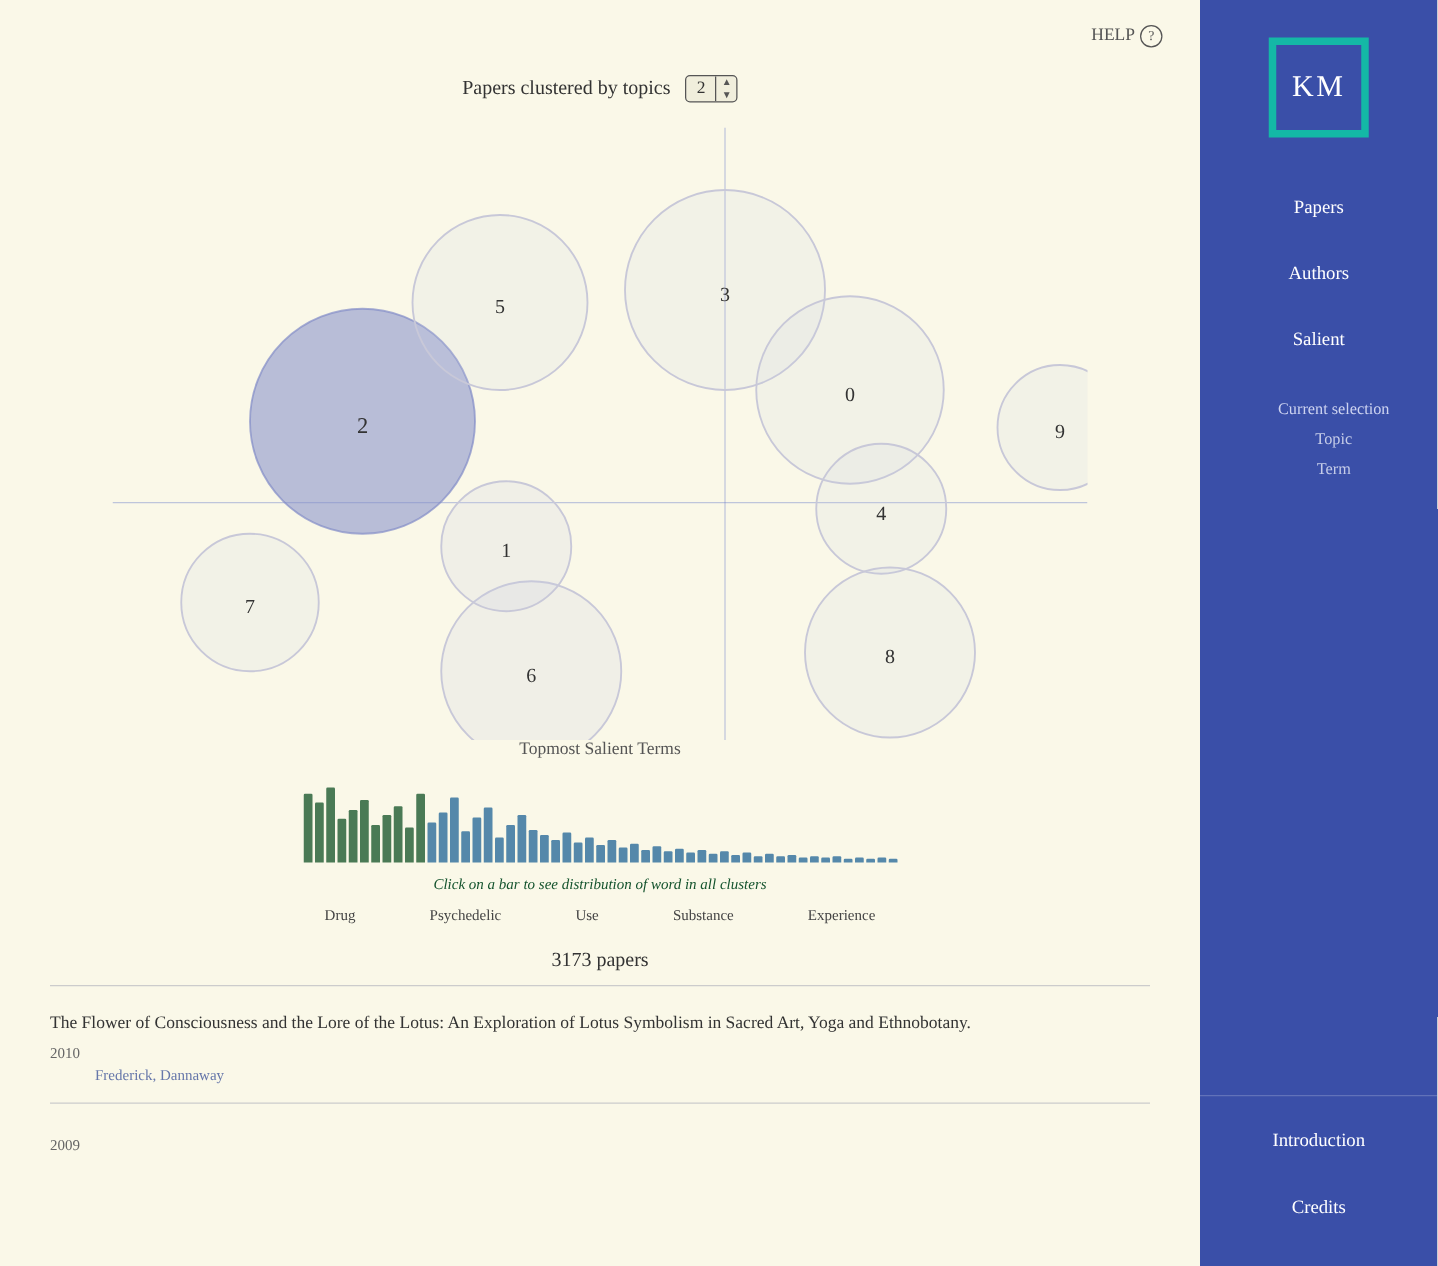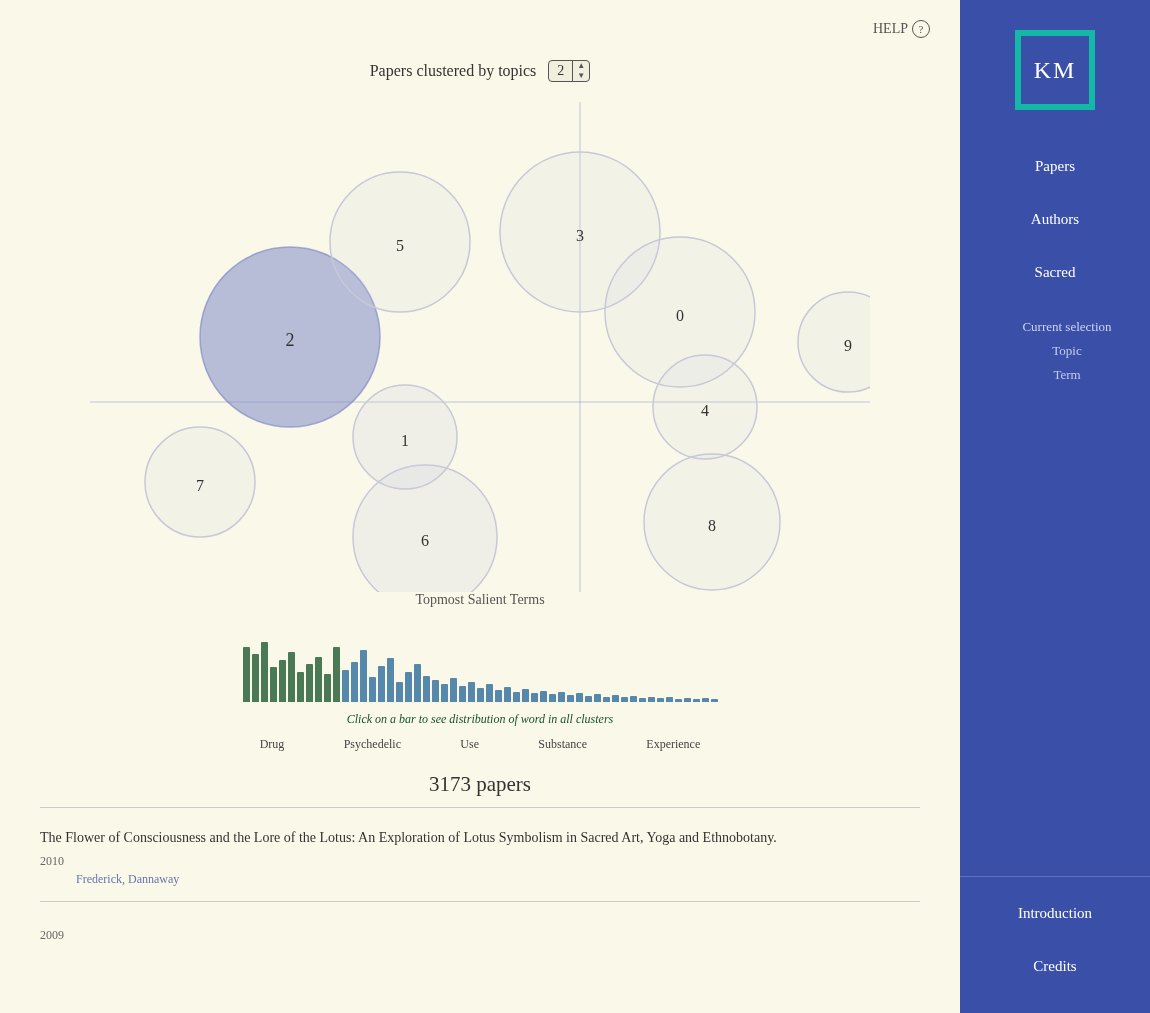--- a/index.html
+++ b/index.html
@@ -163,21 +163,21 @@
     
     .bar-chart-section {
       margin: 0 auto;
       width: 500px;
     }
 
     .bar-chart-title {
       text-align: center;
       font-size: 14px;
       color: #555;
-      margin-bottom: 24px;
+      margin-bottom: 12px;
       font-family: 'Georgia', serif;
     }
 
     .bar-chart-container {
       display: flex;
       align-items: flex-end;
       height: 70px;
       gap: 2px;
       justify-content: center;
     }
@@ -205,21 +205,21 @@
 
     .bar-label {
       font-size: 12px;
       color: #444;
       font-family: 'Georgia', serif;
     }
 
     
     .papers-count {
       text-align: center;
-      font-size: 21px;
+      font-size: 16px;
       color: #333;
       margin: 20px 0 10px 0;
       font-family: 'Georgia', serif;
     }
 
     .paper-divider {
       border: none;
       border-top: 1px solid #ccc;
       margin: 8px 0;
     }
@@ -399,21 +399,21 @@
     <div class="paper-year">2009</div>
   </div>
 </div>
 
 <div class="sidebar">
   <div class="sidebar-logo">KM</div>
 
   <nav class="sidebar-nav">
     <div class="sidebar-nav-item active">Papers</div>
     <div class="sidebar-nav-item">Authors</div>
-    <div class="sidebar-nav-item">Sacred</div>
+    <div class="sidebar-nav-item">Salient</div>
 
     <div style="width:100%; padding: 16px 0 4px 0; margin-left: 24px;">
       <div class="sidebar-selection-label">Current selection</div>
       <div class="sidebar-section-title">Topic</div>
       <div class="sidebar-section-title">Term</div>
     </div>
   </nav>
 
   <div style="flex: 1;"></div>
 

